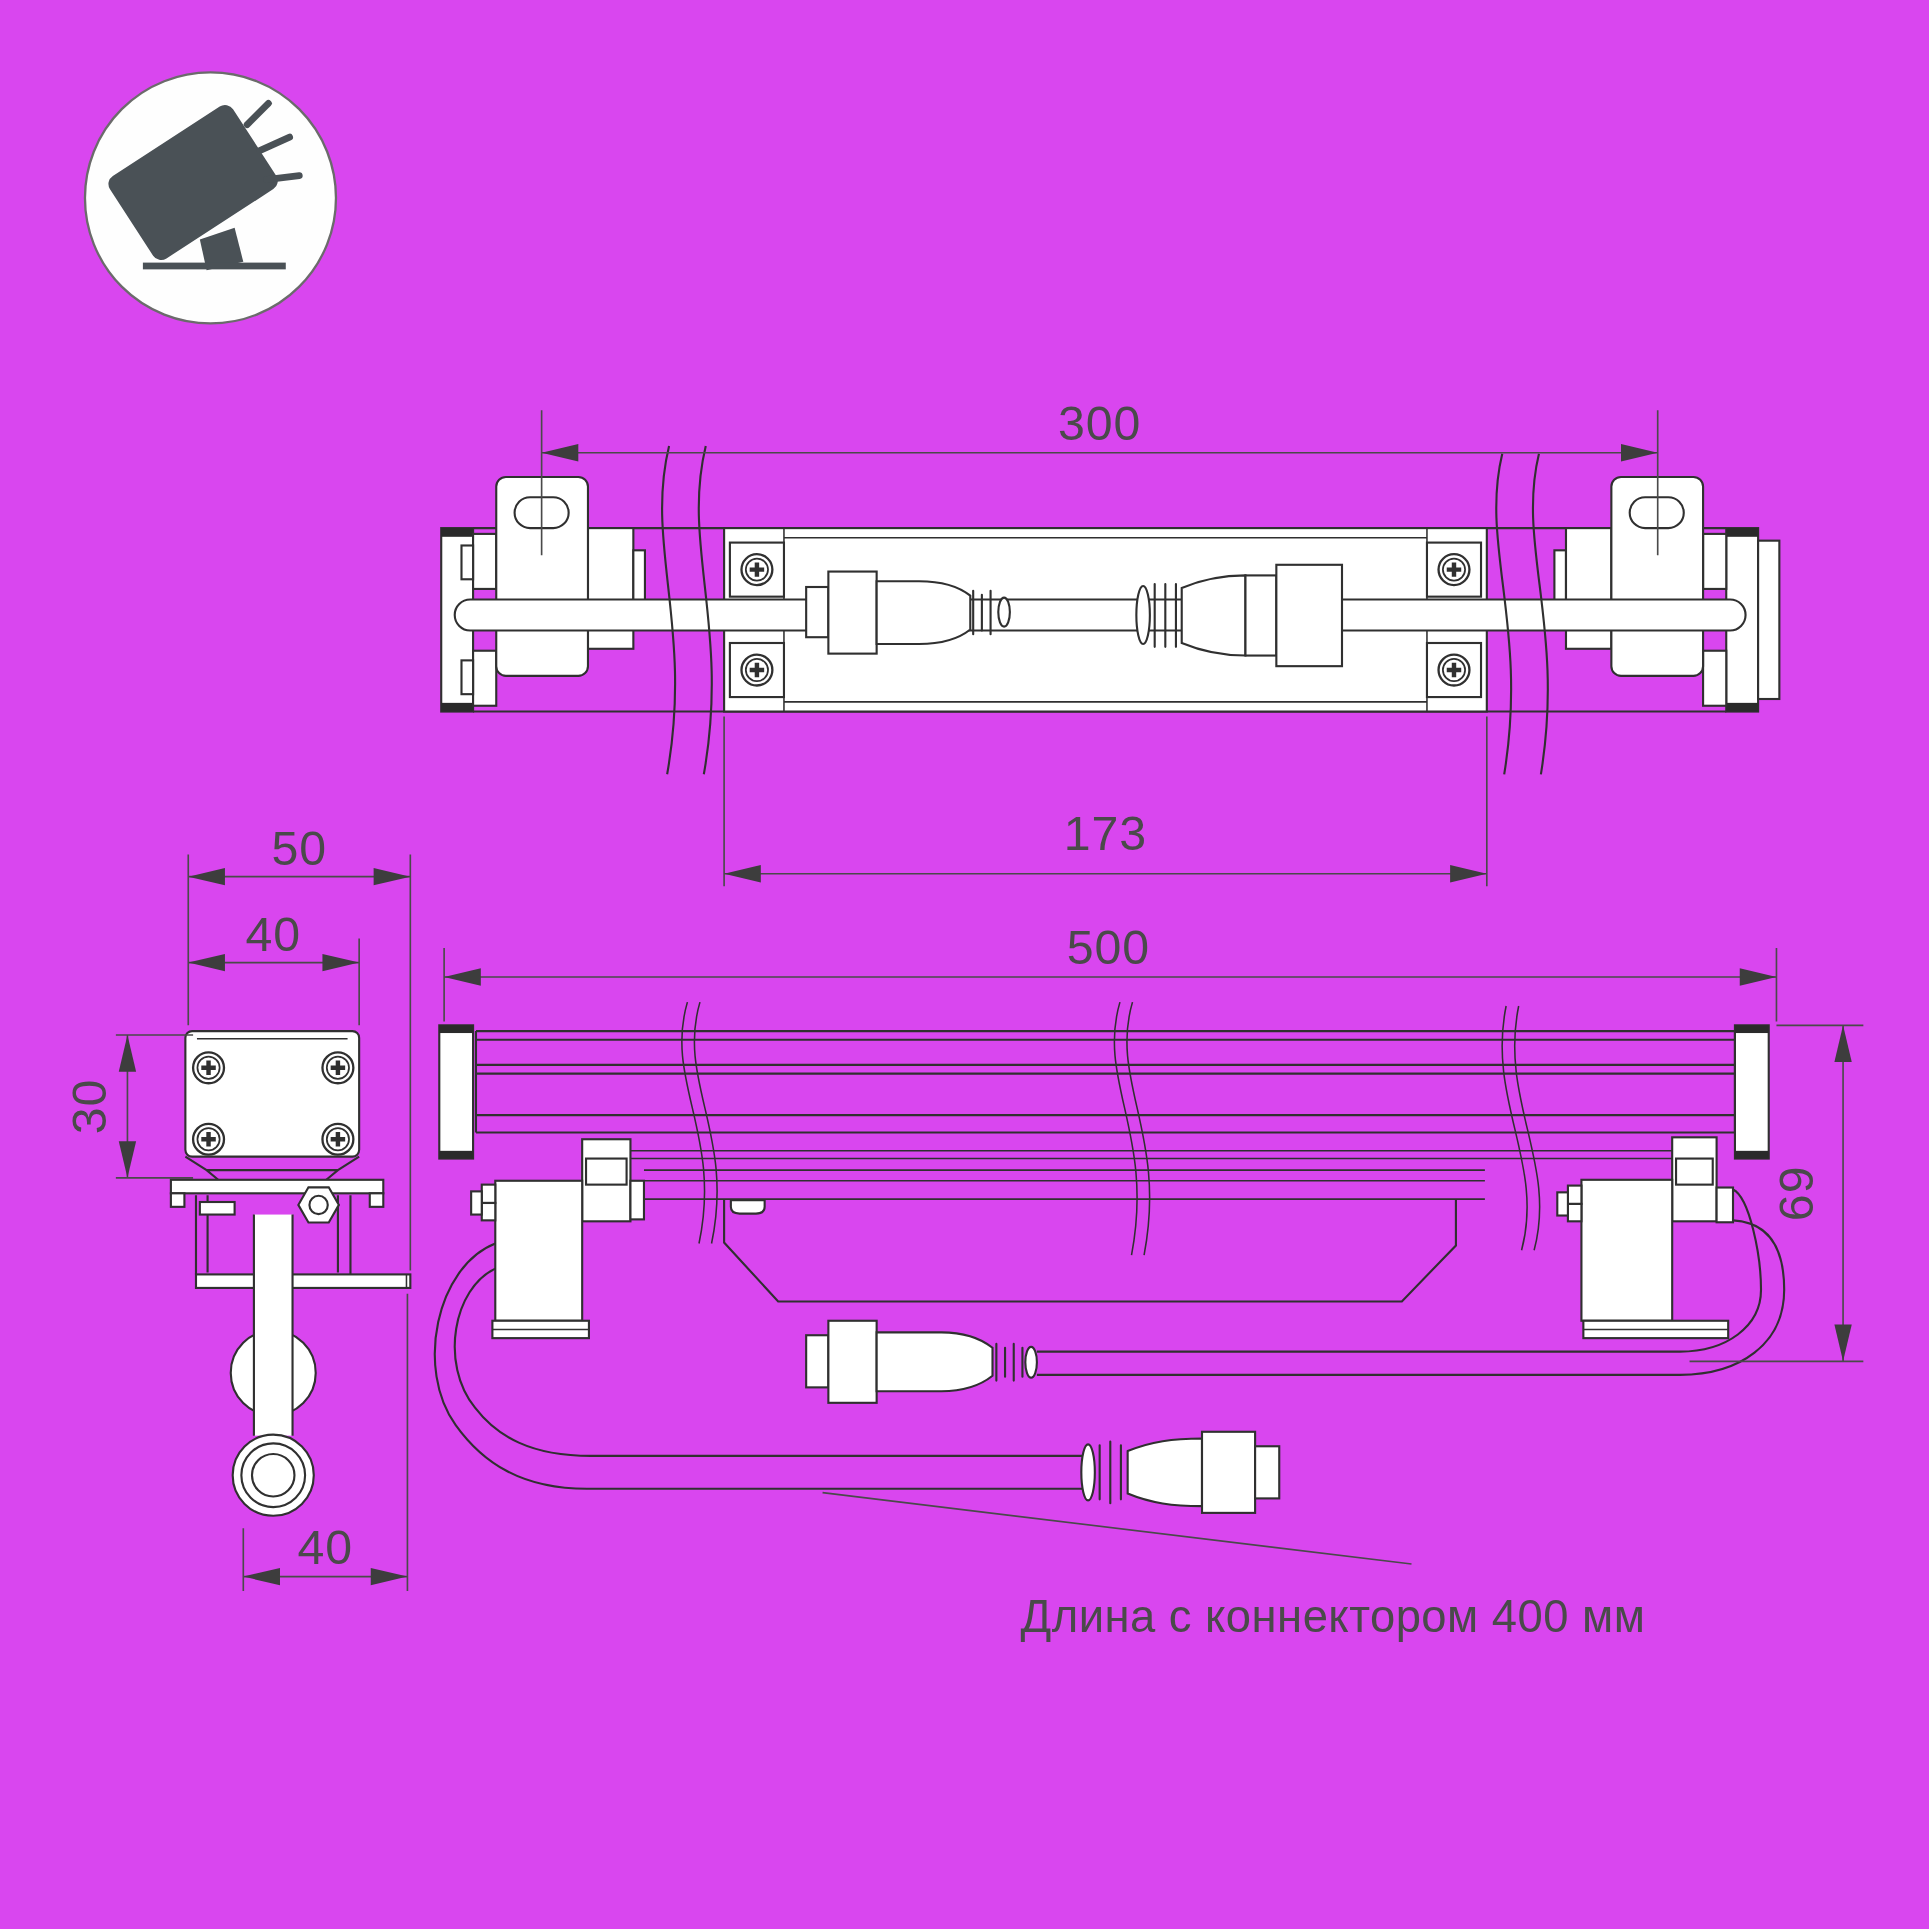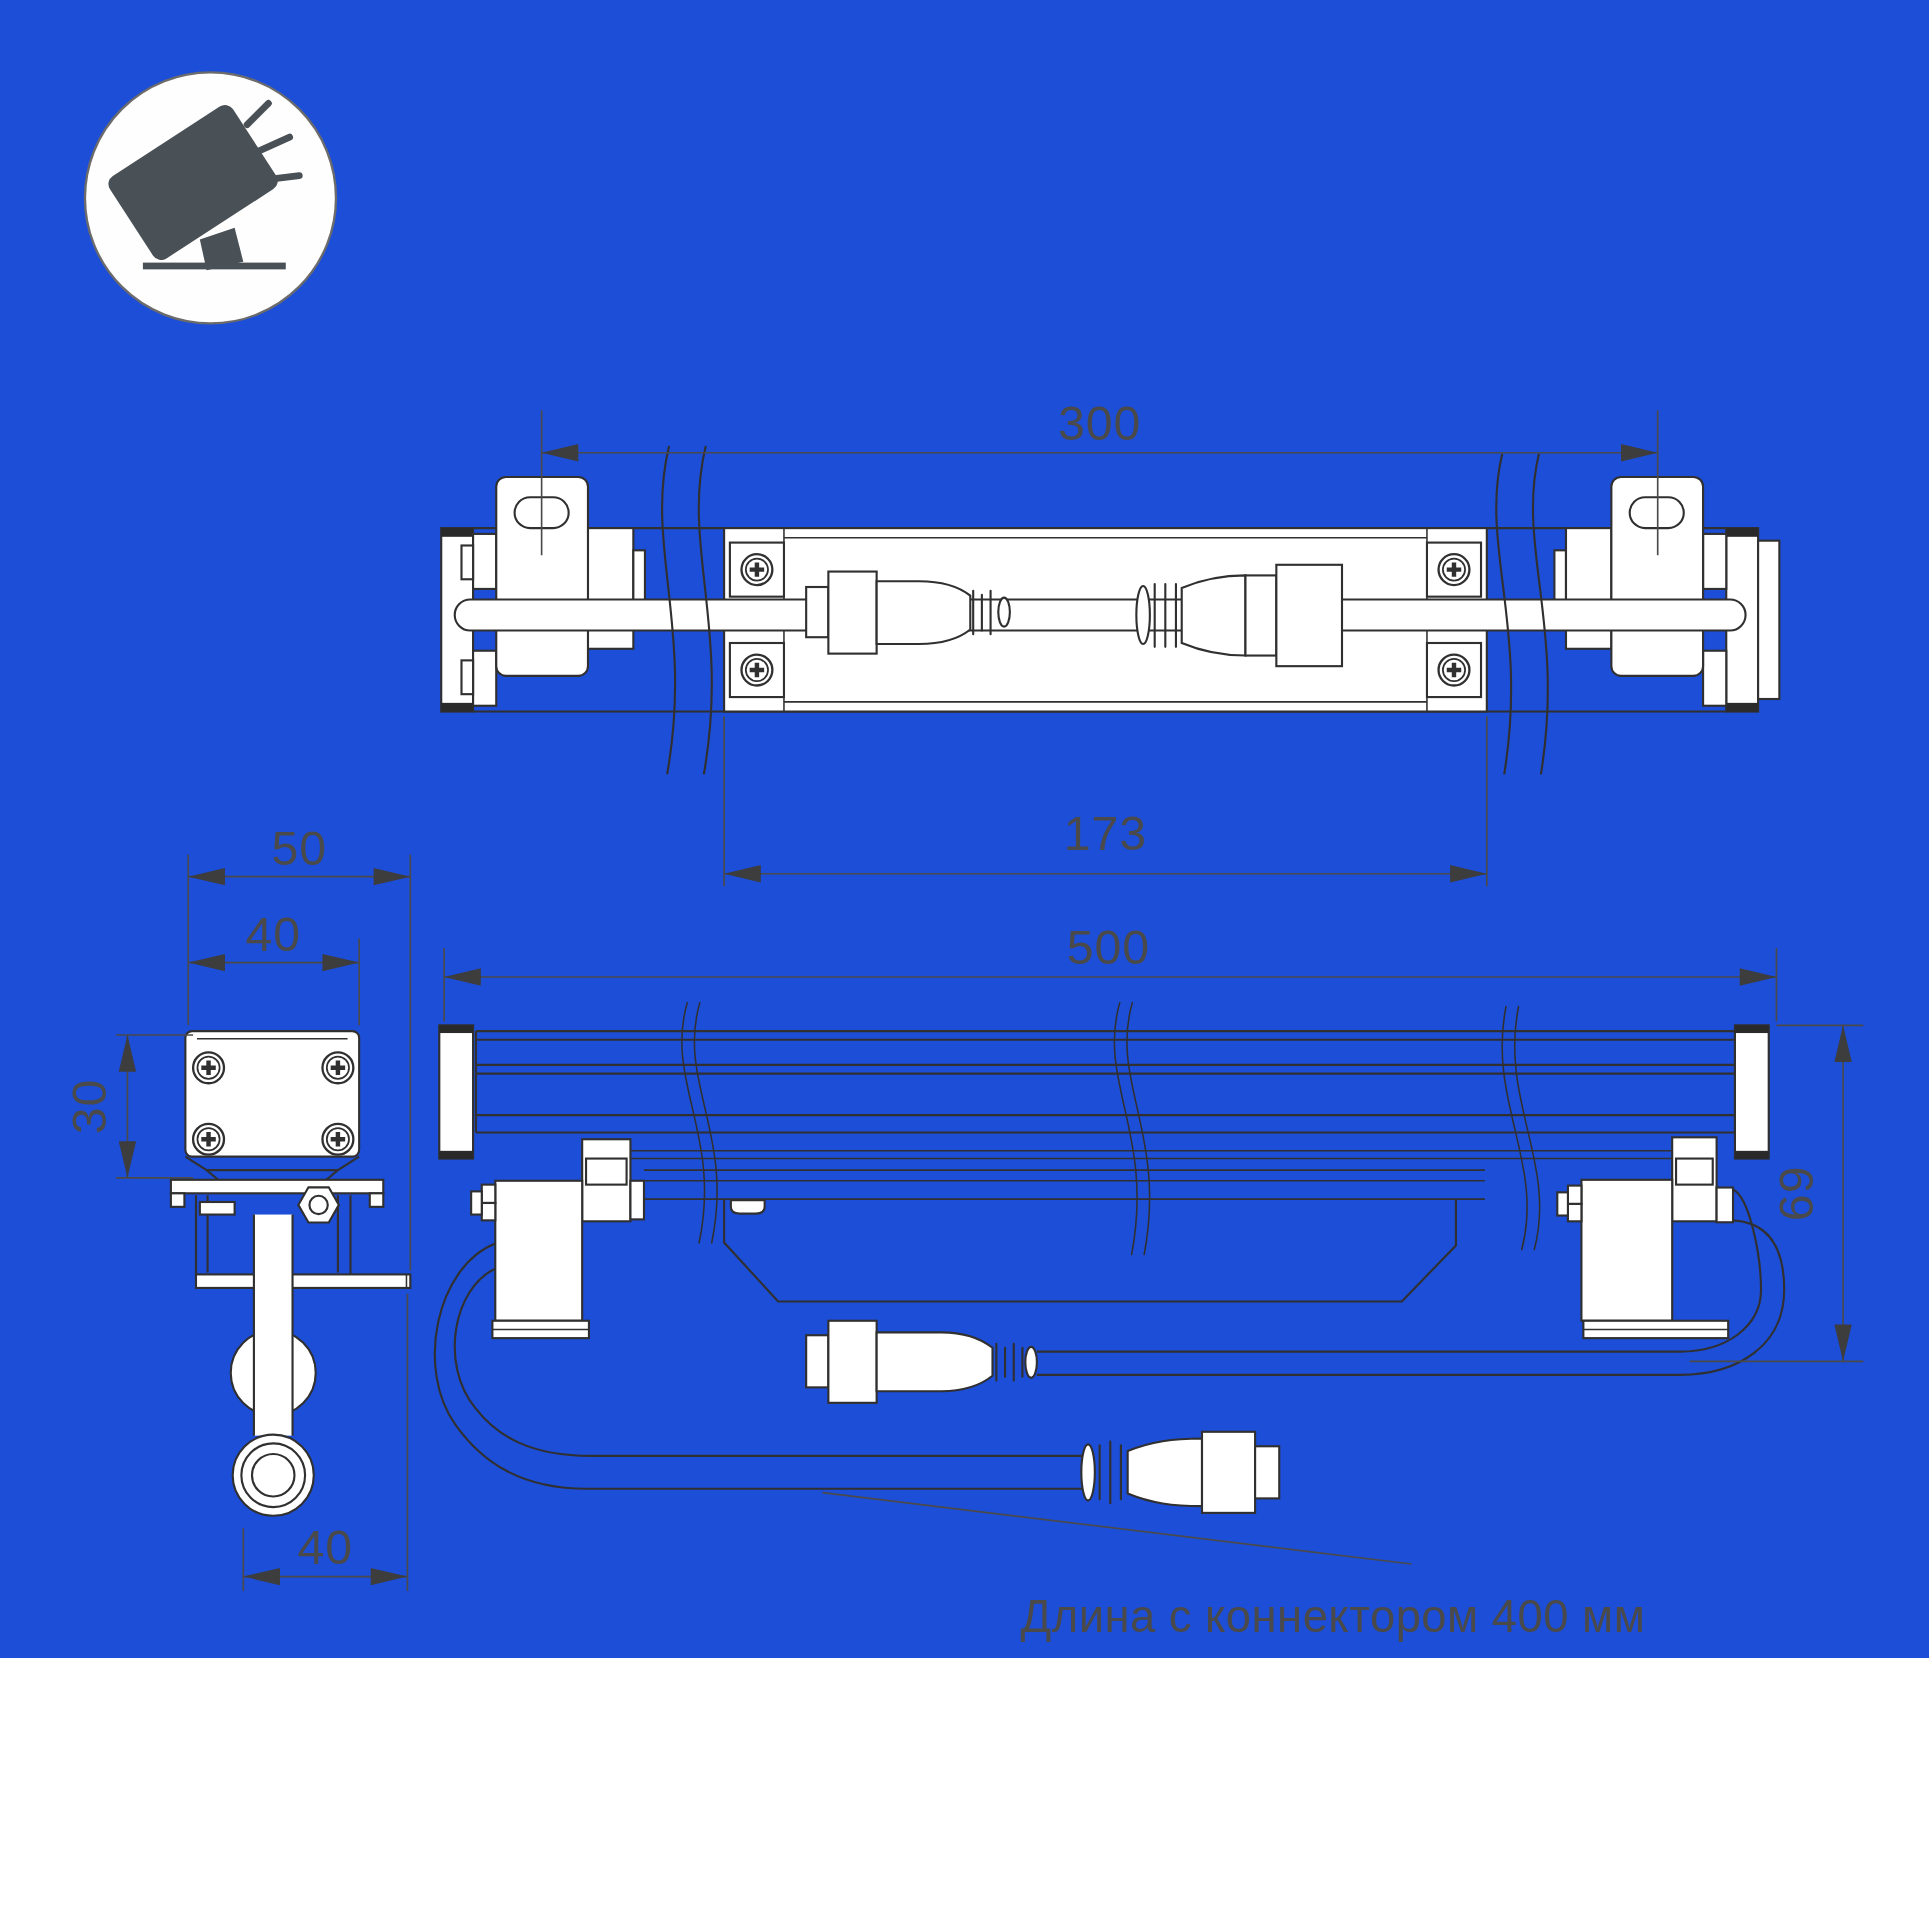--- a/index.html
+++ b/index.html
@@ -1,16 +1,16 @@
 <!DOCTYPE html>
 <html><head>
 <meta charset="utf-8">
 <style>
   html,body{margin:0;padding:0;background:#ffffff;}
-  .page{width:1929px;height:1658px;position:relative;background:#1d4ed8;overflow:hidden;}
+  .page{width:1929px;height:1929px;position:relative;background:#d946ef;overflow:hidden;}
   svg{display:block;}
   text{font-family:"Liberation Sans", sans-serif;fill:#4a4a4a;}
   .dimtxt{font-size:50px;letter-spacing:1px;}
   .notetxt{font-size:47px;letter-spacing:0.5px;}
   .geo{stroke:#303030;stroke-width:2.2;fill:none;}
   .geow{stroke:#303030;stroke-width:2.2;fill:#ffffff;}
   .thin{stroke:#303030;stroke-width:1.6;fill:none;}
   .dim{stroke:#4a4a4a;stroke-width:1.7;fill:none;}
   .arr{fill:#3d3d3d;stroke:none;}
   .bold{fill:#2a2a2a;stroke:none;}

